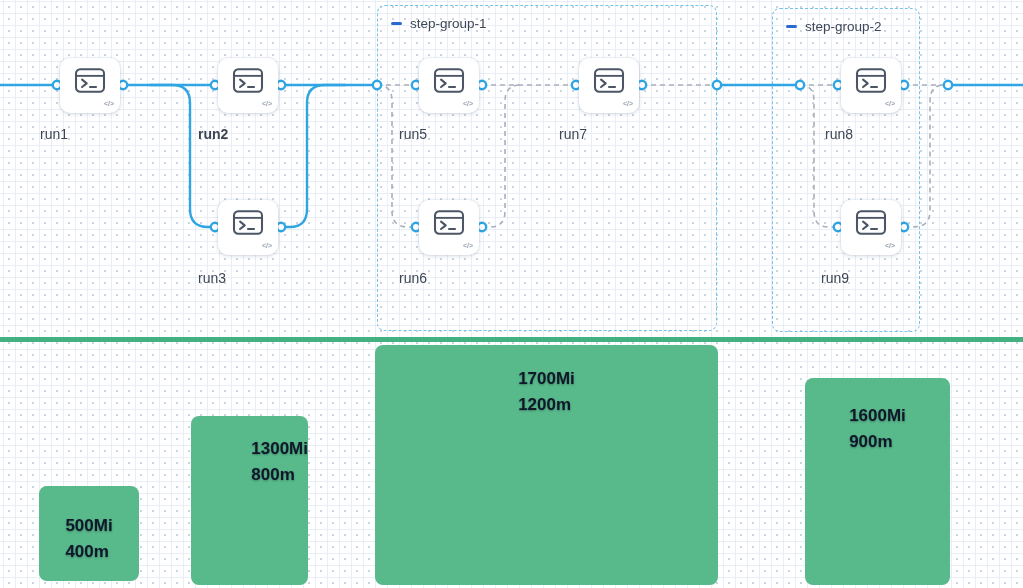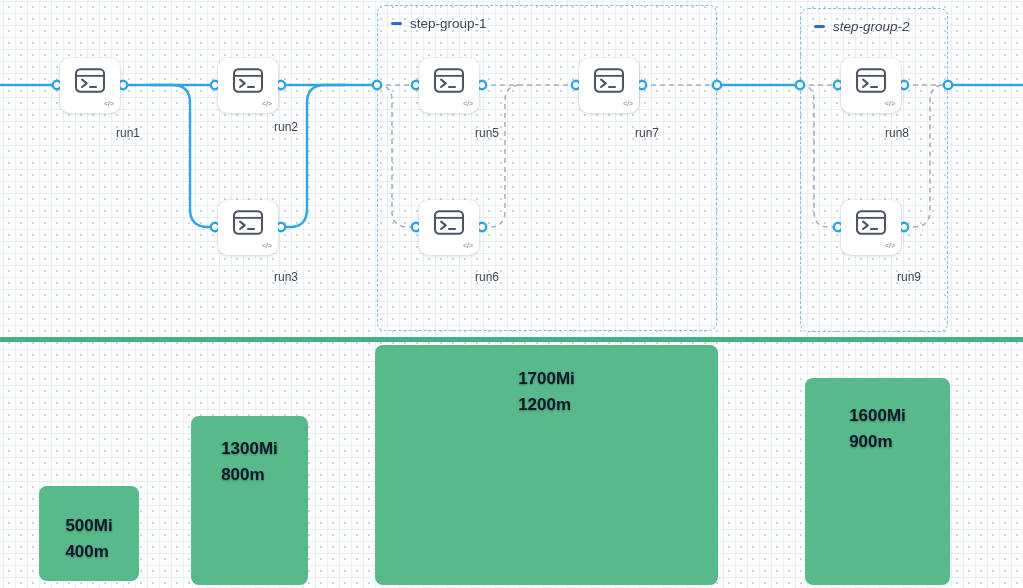--- a/index.html
+++ b/index.html
@@ -30,21 +30,21 @@
   .node{
     position:absolute;width:60px;height:55px;background:#ffffff;border-radius:10px;
     box-shadow:0 1px 4px rgba(40,60,90,.18), 0 0 0 1px rgba(120,140,170,.07);
   }
   .term-icon{display:block;margin:9px auto 0 auto;}
   .code-badge{
     position:absolute;right:6px;bottom:6px;font-size:7px;line-height:7px;
     color:#9aa3b2;font-weight:bold;letter-spacing:0px;
   }
   .node-label{
-    position:absolute;width:100px;text-align:right;font-size:12px;color:#3d4654;
+    position:absolute;width:100px;text-align:left;font-size:14px;color:#3d4654;
   }
 
   .divider{position:absolute;left:0;top:337px;width:1023px;height:5px;background:#44b182;}
 
   .bar{
     position:absolute;background:#58b98b;border-radius:8px;box-sizing:border-box;
     display:flex;justify-content:center;
   }
   .bar-text{
     width:max-content;text-align:left;font-size:17px;font-weight:bold;color:#0f172a;
@@ -55,21 +55,21 @@
 <body>
 
 <div class="canvas">
 
   <div class="group" style="left:377px;top:5px;width:340px;height:326px;">
     <div class="group-label">
       <div class="group-dash"></div>
       <span>step-group-1</span>
     </div>
   </div>
-  <div class="group" style="left:800px;top:8px;width:148px;height:324px;font-style:italic;">
+  <div class="group" style="left:772px;top:8px;width:148px;height:324px;">
     <div class="group-label">
       <div class="group-dash"></div>
       <span>step-group-2</span>
     </div>
   </div>
 
   <svg class="edges" width="1023" height="588">
 
     <path class="edge-solid" d="M0,85 H57"></path>
     <path class="edge-solid" d="M123,85 H215"></path>
@@ -126,21 +126,21 @@
 
   <div class="node" style="left:218px;top:58px;">
     <svg class="term-icon" width="32" height="28" viewBox="0 0 34 30">
       <rect x="2" y="2.5" width="30" height="24" rx="4.5" fill="none" stroke="#4b5565" stroke-width="2.2"></rect>
       <line x1="2.5" y1="9.5" x2="31.5" y2="9.5" stroke="#4b5565" stroke-width="2"></line>
       <polyline points="8.5,13.5 13.5,17.5 8.5,21.5" fill="none" stroke="#4b5565" stroke-width="2.2" stroke-linecap="round" stroke-linejoin="round"></polyline>
       <line x1="17" y1="21.5" x2="23.5" y2="21.5" stroke="#4b5565" stroke-width="2.2" stroke-linecap="round"></line>
     </svg>
     <span class="code-badge">&lt;/&gt;</span>
   </div>
-  <div class="node-label" style="left:198px;top:120px;">run2</div>
+  <div class="node-label" style="left:198px;top:126px;font-weight:bold;">run2</div>
 
   <div class="node" style="left:218px;top:200px;">
     <svg class="term-icon" width="32" height="28" viewBox="0 0 34 30">
       <rect x="2" y="2.5" width="30" height="24" rx="4.5" fill="none" stroke="#4b5565" stroke-width="2.2"></rect>
       <line x1="2.5" y1="9.5" x2="31.5" y2="9.5" stroke="#4b5565" stroke-width="2"></line>
       <polyline points="8.5,13.5 13.5,17.5 8.5,21.5" fill="none" stroke="#4b5565" stroke-width="2.2" stroke-linecap="round" stroke-linejoin="round"></polyline>
       <line x1="17" y1="21.5" x2="23.5" y2="21.5" stroke="#4b5565" stroke-width="2.2" stroke-linecap="round"></line>
     </svg>
     <span class="code-badge">&lt;/&gt;</span>
   </div>
@@ -181,42 +181,42 @@
 
   <div class="node" style="left:841px;top:58px;">
     <svg class="term-icon" width="32" height="28" viewBox="0 0 34 30">
       <rect x="2" y="2.5" width="30" height="24" rx="4.5" fill="none" stroke="#4b5565" stroke-width="2.2"></rect>
       <line x1="2.5" y1="9.5" x2="31.5" y2="9.5" stroke="#4b5565" stroke-width="2"></line>
       <polyline points="8.5,13.5 13.5,17.5 8.5,21.5" fill="none" stroke="#4b5565" stroke-width="2.2" stroke-linecap="round" stroke-linejoin="round"></polyline>
       <line x1="17" y1="21.5" x2="23.5" y2="21.5" stroke="#4b5565" stroke-width="2.2" stroke-linecap="round"></line>
     </svg>
     <span class="code-badge">&lt;/&gt;</span>
   </div>
-  <div class="node-label" style="left:783px;top:126px;padding-left:26px;">run8</div>
+  <div class="node-label" style="left:799px;top:126px;padding-left:26px;">run8</div>
 
   <div class="node" style="left:841px;top:200px;">
     <svg class="term-icon" width="32" height="28" viewBox="0 0 34 30">
       <rect x="2" y="2.5" width="30" height="24" rx="4.5" fill="none" stroke="#4b5565" stroke-width="2.2"></rect>
       <line x1="2.5" y1="9.5" x2="31.5" y2="9.5" stroke="#4b5565" stroke-width="2"></line>
       <polyline points="8.5,13.5 13.5,17.5 8.5,21.5" fill="none" stroke="#4b5565" stroke-width="2.2" stroke-linecap="round" stroke-linejoin="round"></polyline>
       <line x1="17" y1="21.5" x2="23.5" y2="21.5" stroke="#4b5565" stroke-width="2.2" stroke-linecap="round"></line>
     </svg>
     <span class="code-badge">&lt;/&gt;</span>
   </div>
   <div class="node-label" style="left:821px;top:270px;">run9</div>
 
   <div class="divider"></div>
 
   <div class="bar" style="left:39px;top:486px;width:100px;height:95px;padding-top:27px;">
     <div class="bar-text">
       <div>500Mi</div>
       <div>400m</div>
     </div>
   </div>
-  <div class="bar" style="left:191px;top:416px;width:117px;height:169px;padding-top:20px;">
+  <div class="bar" style="left:191px;top:416px;width:117px;height:169px;padding-top:20px;justify-content:flex-end;">
     <div class="bar-text">
       <div>1300Mi</div>
       <div>800m</div>
     </div>
   </div>
   <div class="bar" style="left:375px;top:345px;width:343px;height:240px;padding-top:21px;">
     <div class="bar-text">
       <div>1700Mi</div>
       <div>1200m</div>
     </div>

